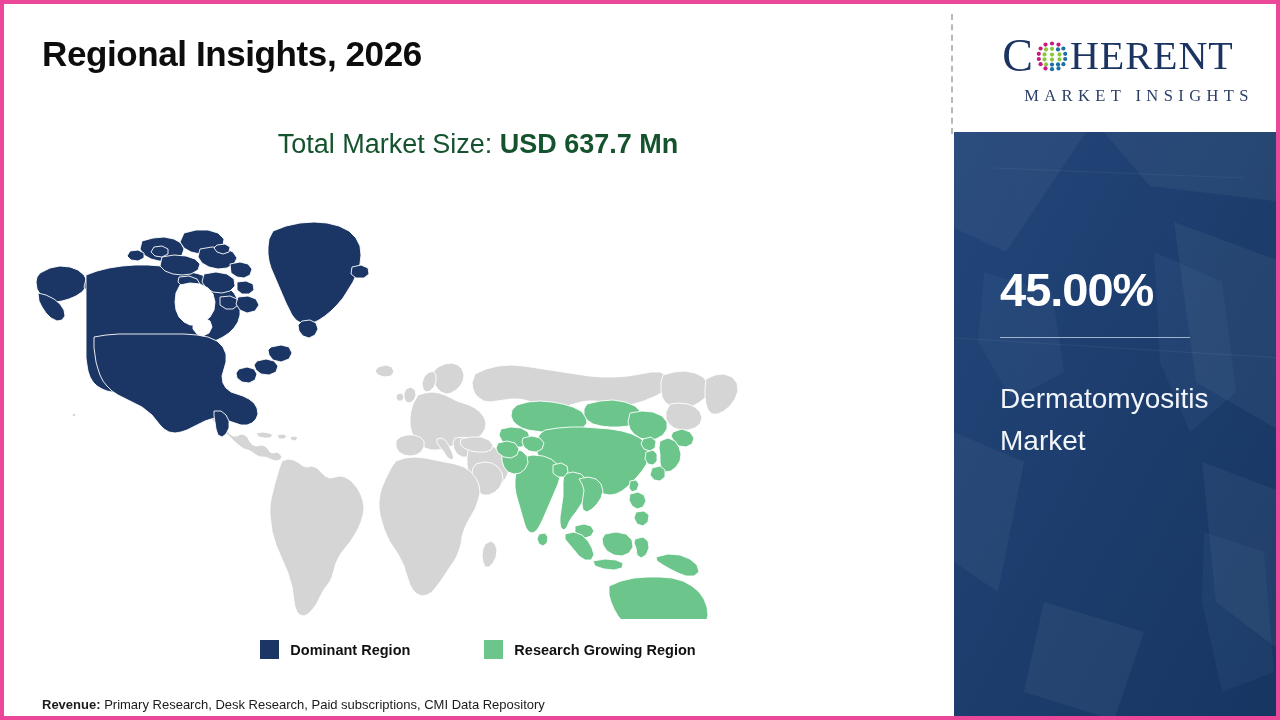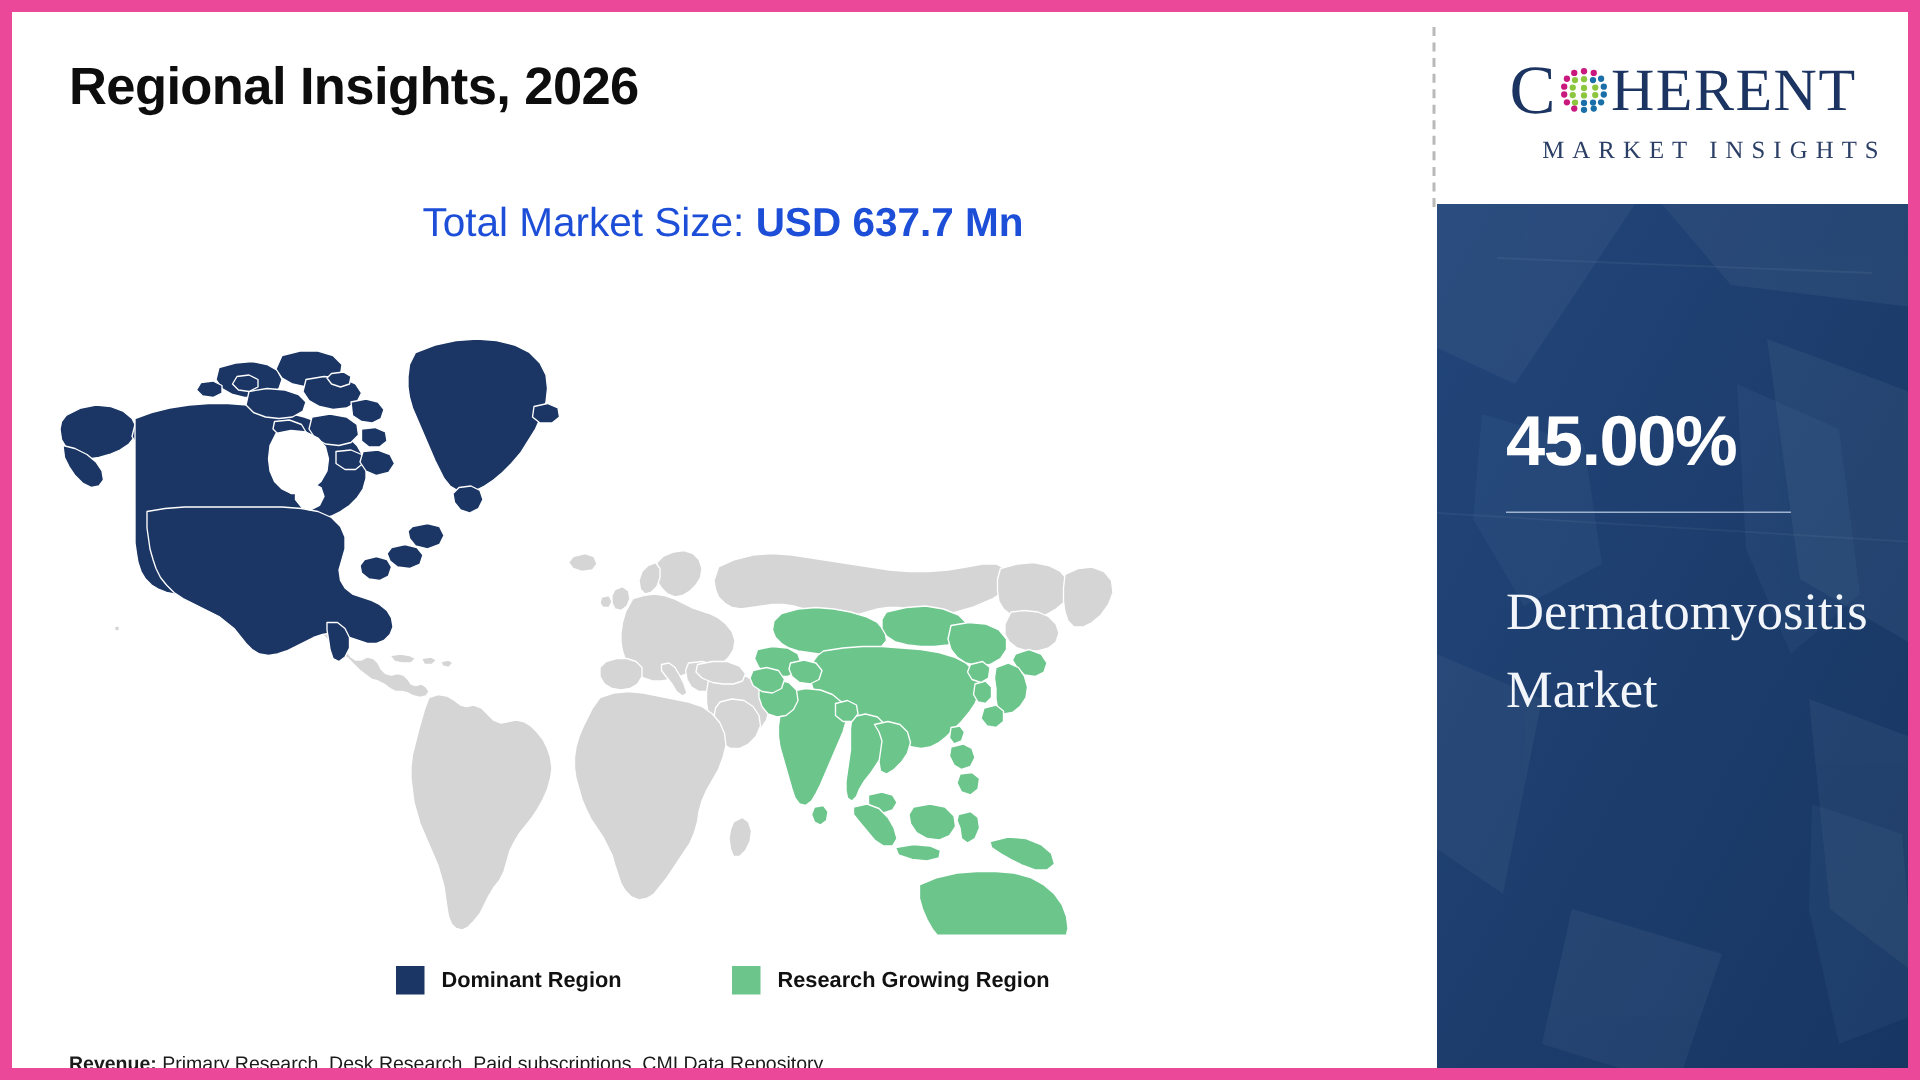--- a/index.html
+++ b/index.html
@@ -6,37 +6,37 @@
   html,body{margin:0;padding:0;}
   body{
     width:1280px;height:720px;overflow:hidden;
     background:#ffffff;
     font-family:"Liberation Sans",sans-serif;
     -webkit-font-smoothing:antialiased;
   }
   #slide{
     position:relative;width:1280px;height:720px;
     box-sizing:border-box;
-    border:8px solid #ec4899;
+    border:4px solid #ec4899;
     background:#ffffff;overflow:hidden;
   }
 
   
   #left-pane{
     position:absolute;left:0;top:0;width:948px;height:716px;
   }
   #page-title{
     position:absolute;left:38px;top:30px;
     font-size:35px;font-weight:bold;color:#0d0d0d;
     letter-spacing:-0.4px;white-space:nowrap;
   }
   #subtitle-row{
     position:absolute;left:0;top:125px;width:948px;
     text-align:center;white-space:nowrap;
-    font-size:27px;color:#1d4ed8;
+    font-size:27px;color:#14532d;
   }
   #subtitle-row .sub-lead{font-weight:400;}
   #subtitle-row .sub-value{font-weight:bold;}
 
   
   #map-wrap{
     position:absolute;left:30px;top:185px;width:810px;height:430px;
   }
   #world-map{display:block;width:810px;height:430px;}
   .land{fill:#d5d5d5;stroke:#ffffff;stroke-width:0.9;stroke-linejoin:round;}
@@ -109,22 +109,22 @@
   }
   #stat-desc{
     margin-top:6px;font-size:18.5px;color:#eef2f7;
     line-height:1.45;
   }
   #stat-desc .region-name{font-weight:bold;color:#ffffff;}
   #panel-rule{
     margin-top:22px;width:190px;height:1px;background:#9fb3ce;
   }
   #market-name{
-    margin-top:40px;font-size:35px;color:#f2f5f9;
-    line-height:1.5;font-weight:400;font-family:Liberation Serif, serif;
+    margin-top:40px;font-size:28px;color:#f2f5f9;
+    line-height:1.5;font-weight:400;
   }
 </style>
 </head>
 <body>
 
 <div id="slide">
 
   <div id="left-pane">
 
     <div id="page-title">Regional Insights, 2026</div>

